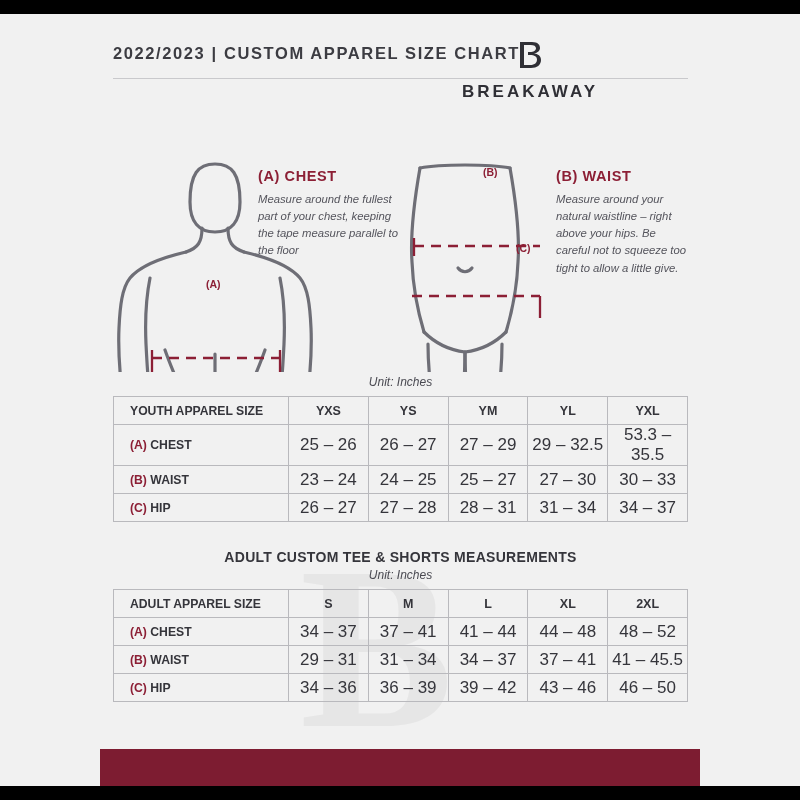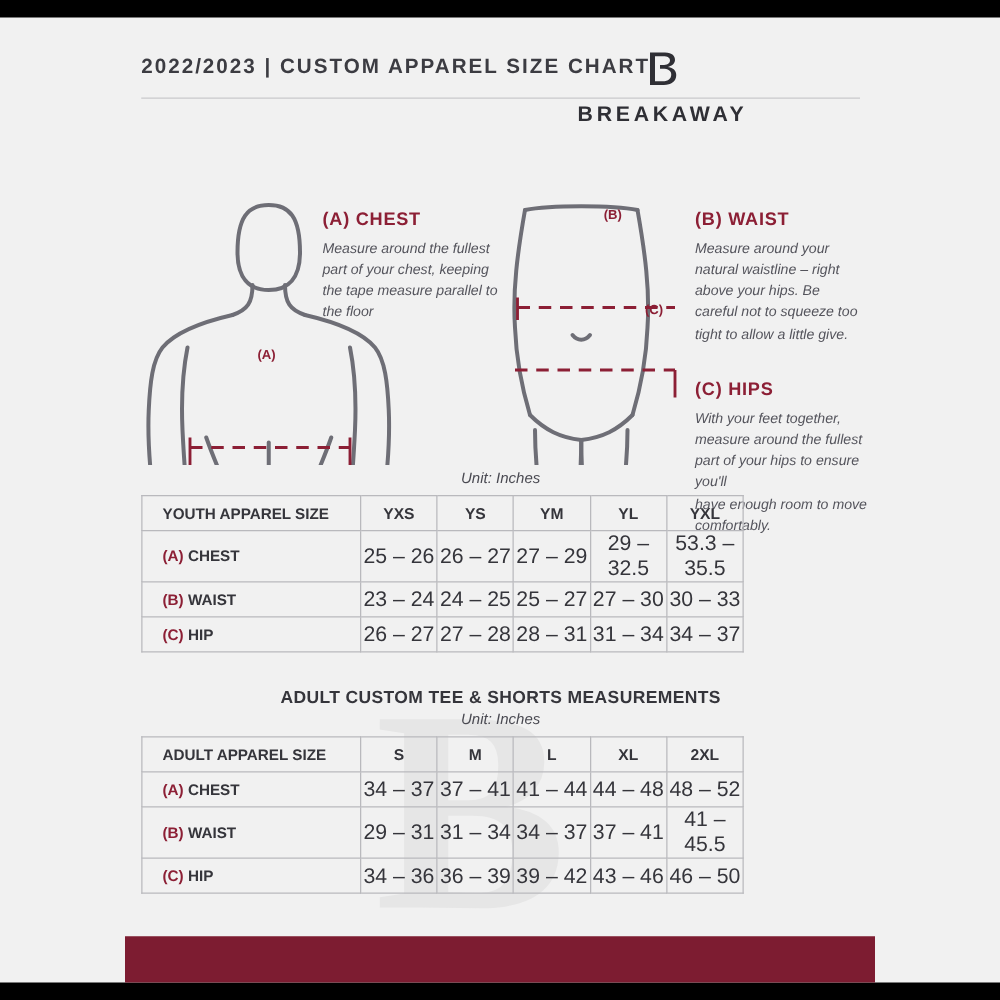--- a/index.html
+++ b/index.html
@@ -130,21 +130,21 @@
   .tbl-unit {
     text-align: center;
     font-size: 12px;
     font-style: italic;
     color: #4a4a52;
     margin-top: 3px;
     margin-bottom: 7px;
   }
   table {
     border-collapse: collapse;
-    width: 482px;
+    width: 575px;
     table-layout: fixed;
   }
   table th, table td {
     border: 1px solid #b9b9bd;
     height: 27px;
     font-size: 17px;
     color: #35353b;
     text-align: center;
     vertical-align: middle;
     padding: 0;
@@ -245,25 +245,20 @@
       <div class="dim-label" style="left:516px; top:160px;">(C)</div>
 
       <div class="callout c-chest">
         <div class="c-title">(A) CHEST</div>
         <div class="c-body">Measure around the fullest part of your chest, keeping the tape measure parallel to the floor</div>
       </div>
       <div class="callout c-waist">
         <div class="c-title">(B) WAIST</div>
         <div class="c-body">Measure around your natural waistline – right above your hips. Be careful not to squeeze too tight to allow a little give.</div>
       </div>
-      <div class="callout c-hips">
-        <div class="c-title">(C) HIPS</div>
-        <div class="c-body">With your feet together, measure around the fullest part of your hips to ensure you'll
-have enough room to move comfortably.</div>
-      </div>
     </div>
 
     <div class="tbl-block" style="top:358px;">
       <div class="tbl-unit">Unit: Inches</div>
       <table>
         <colgroup>
             <col class="c0">
             <col>
             <col>
             <col>

